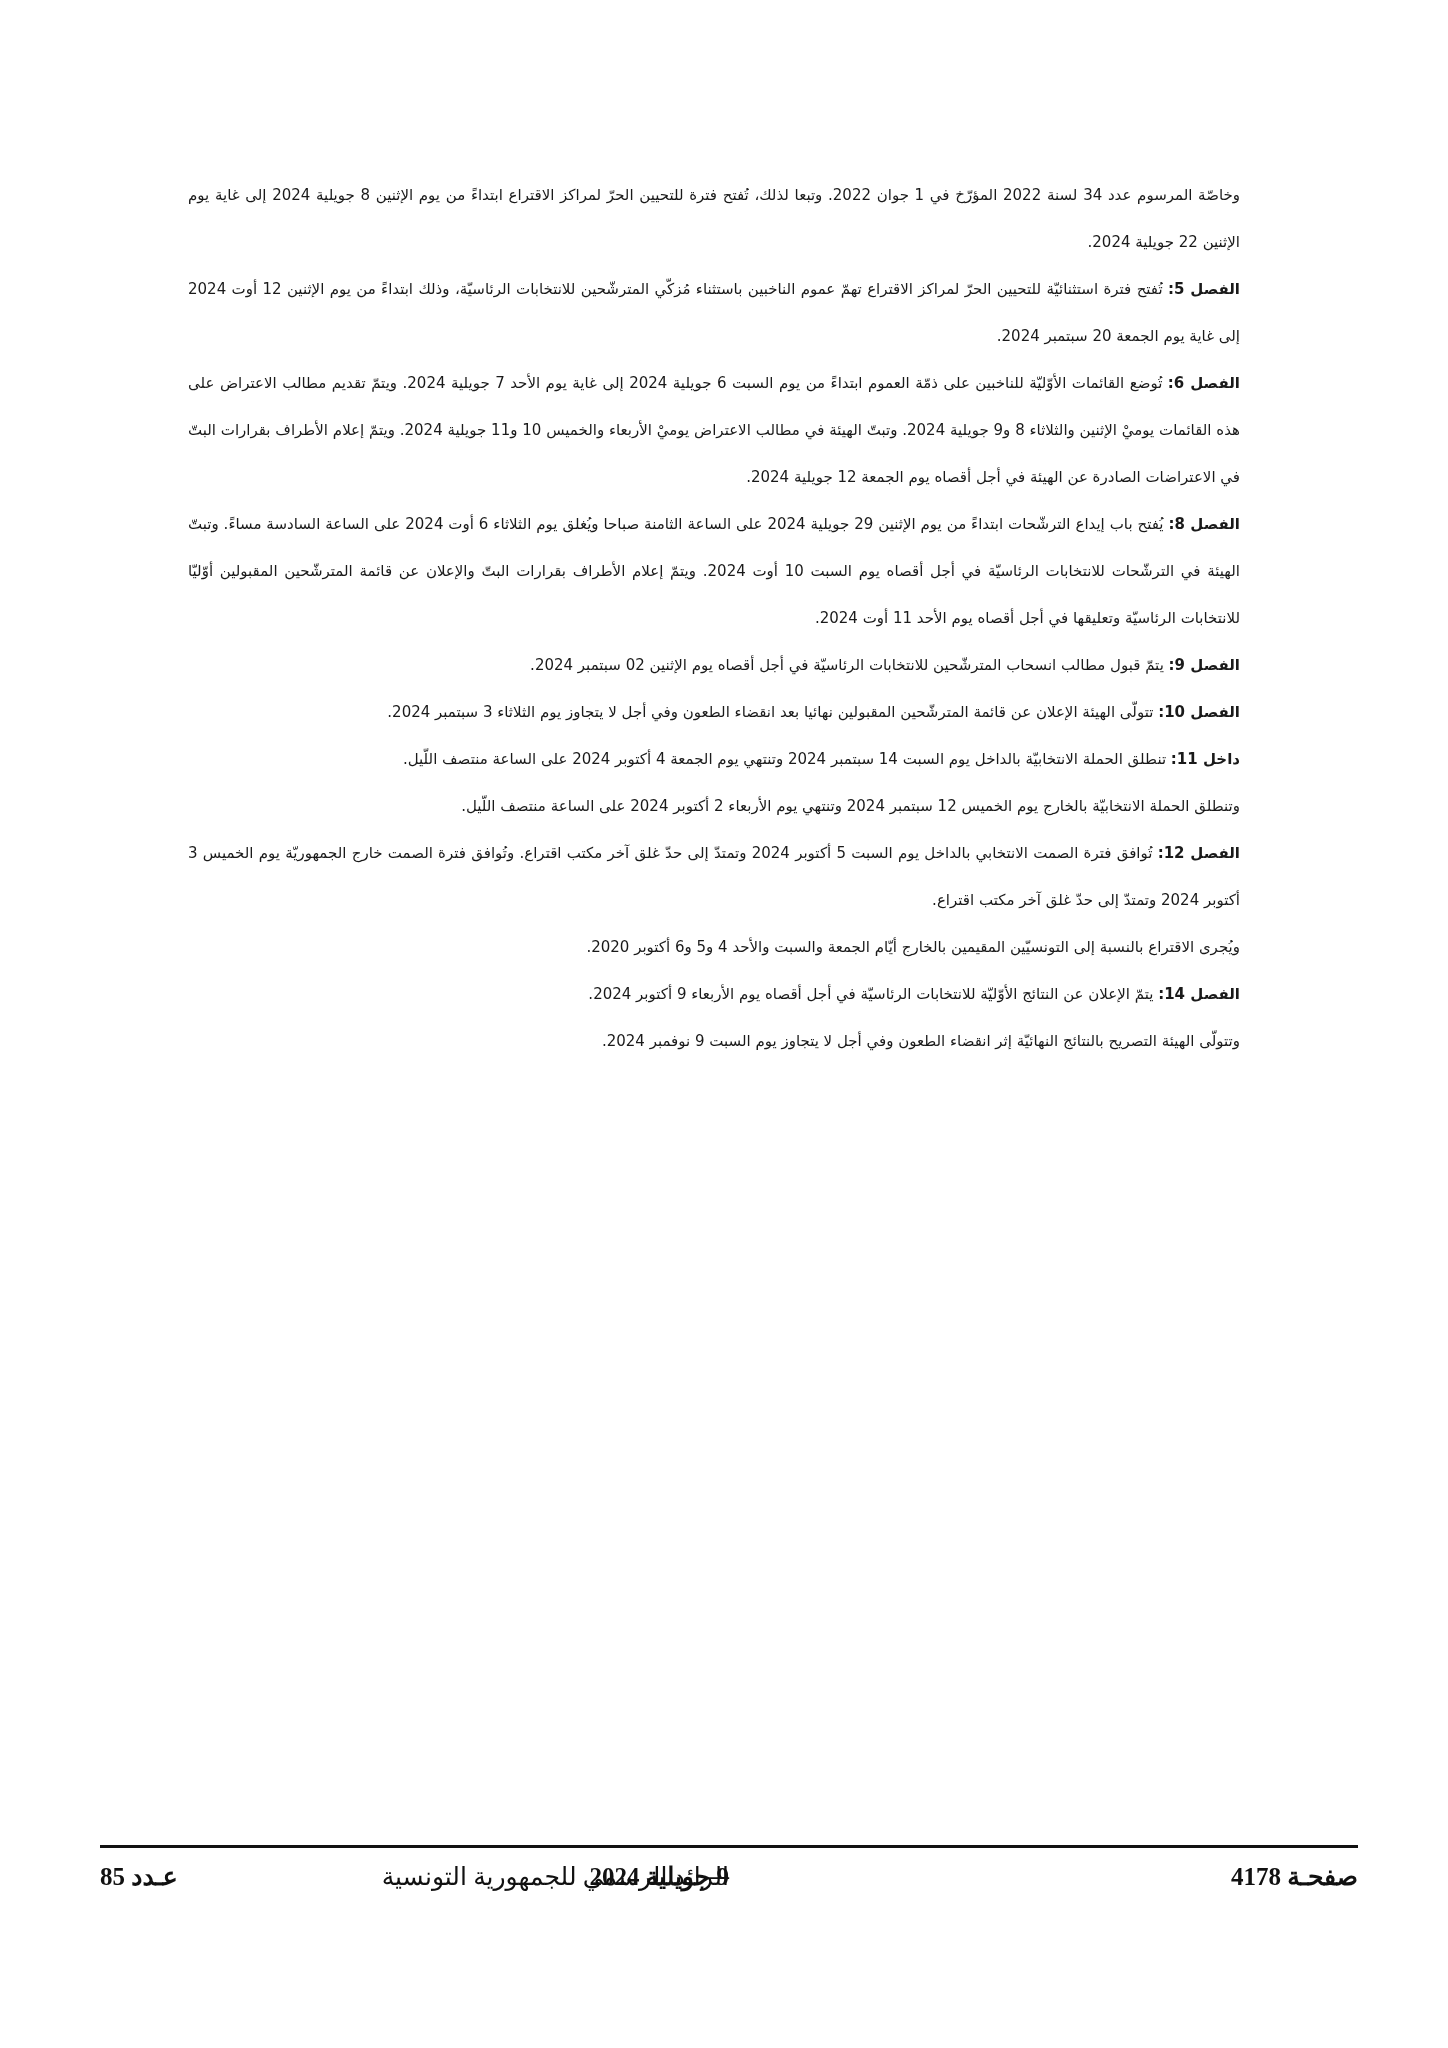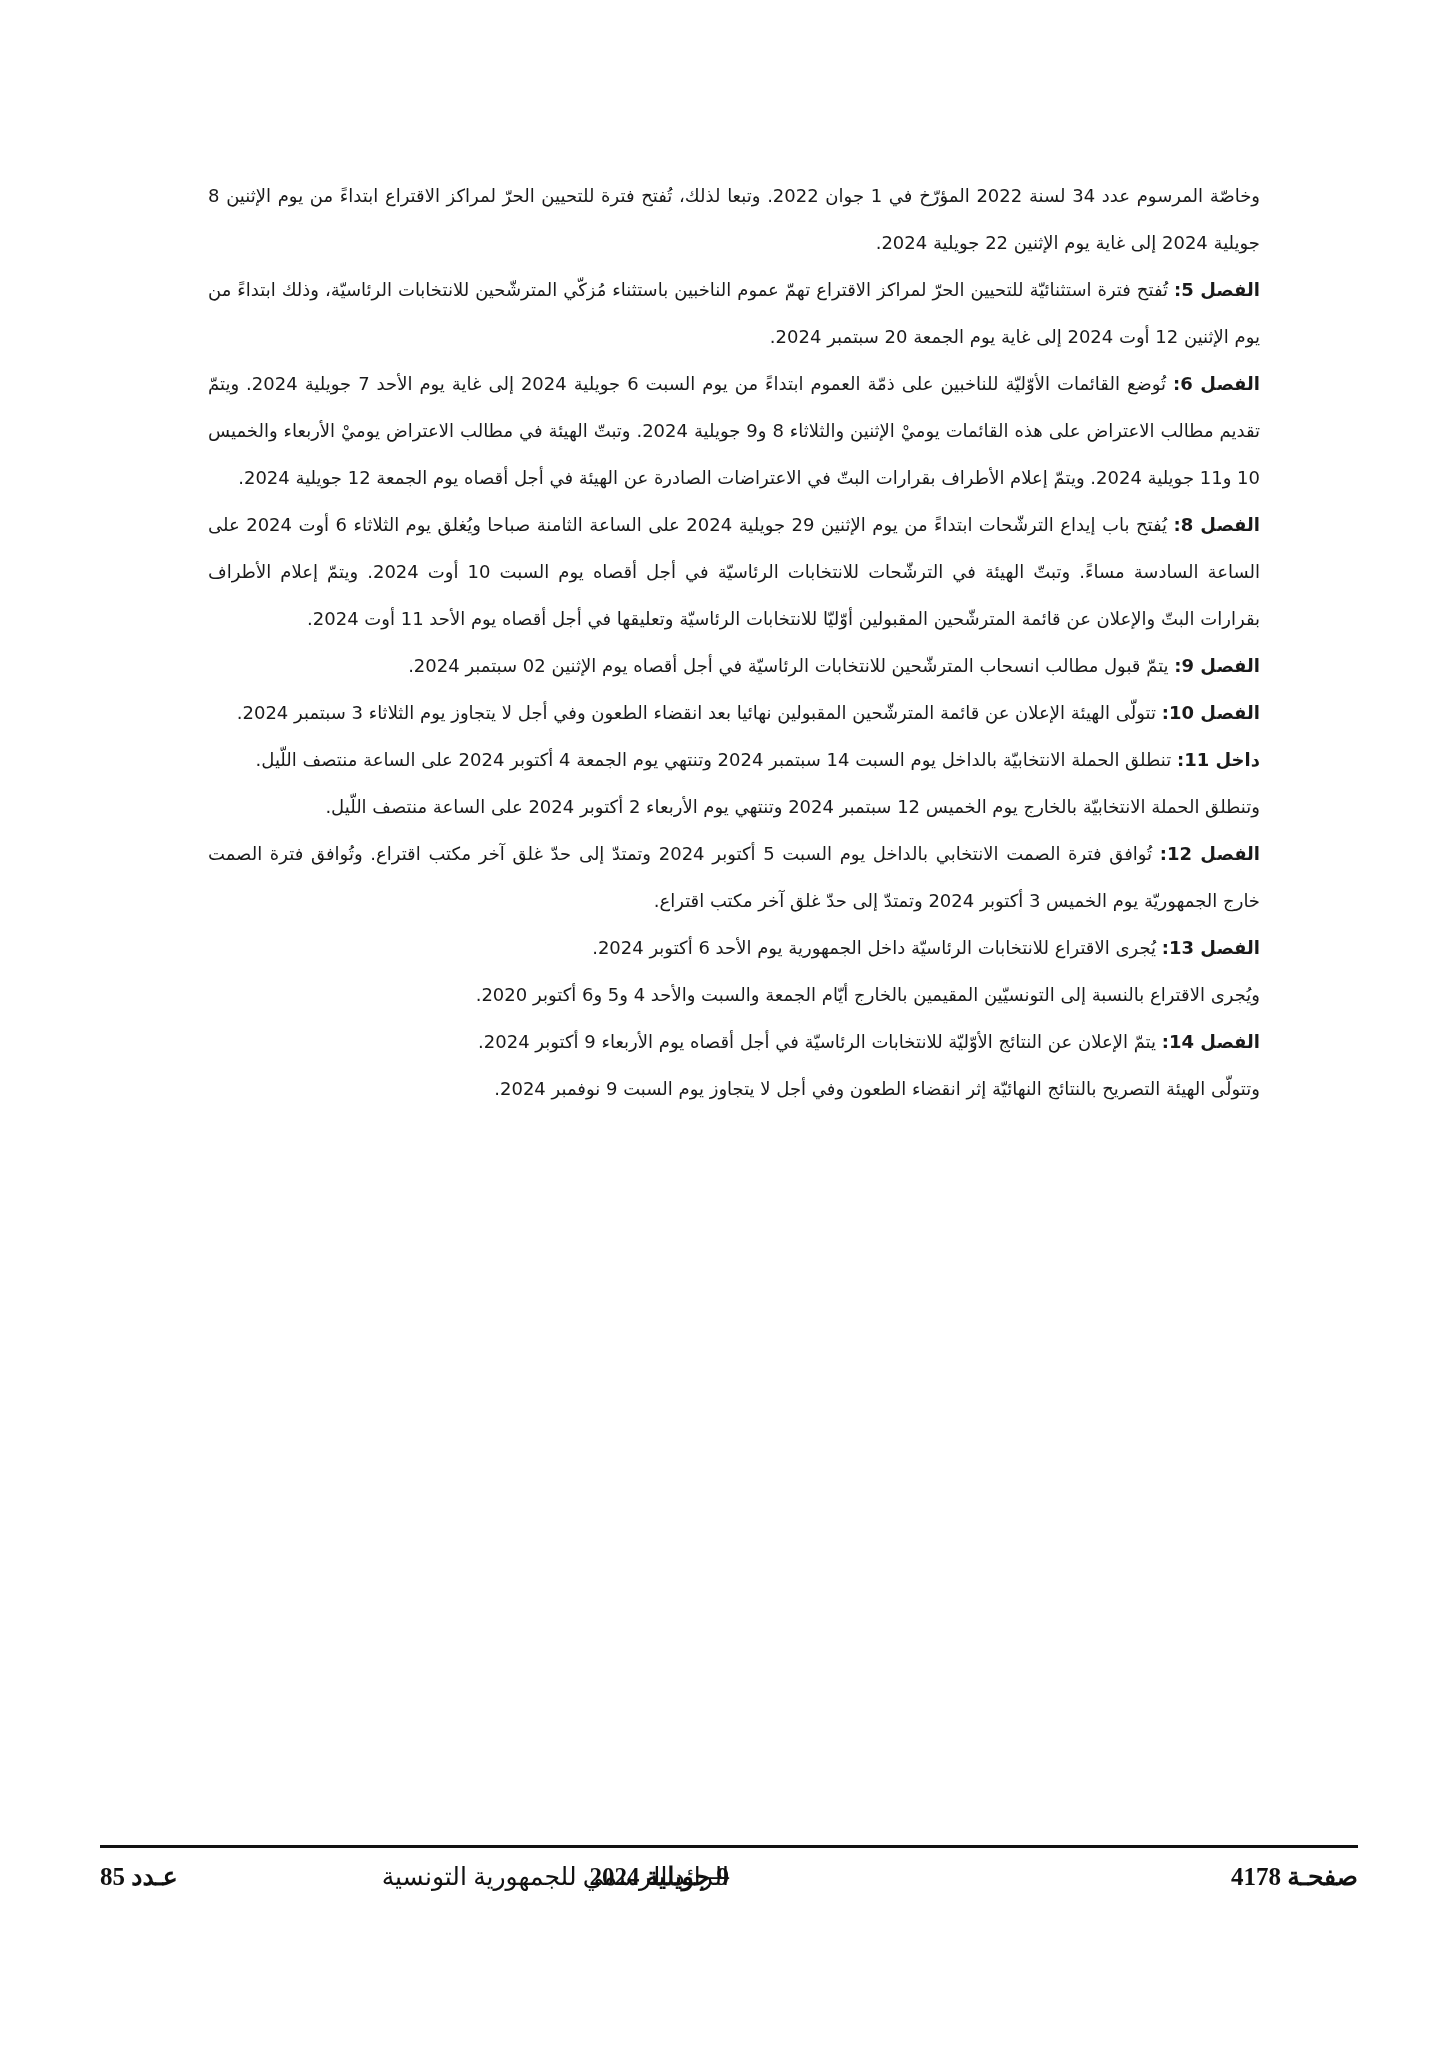--- a/index.html
+++ b/index.html
@@ -1,21 +1,21 @@
 <!DOCTYPE html>
 <html><head>
 <meta charset="utf-8">
 <style>
   html, body { margin:0; padding:0; background:#ffffff; }
   body { width:1448px; height:2048px; position:relative; overflow:hidden; }
   .page { position:absolute; left:0; top:0; width:1448px; height:2048px; background:#fff; }
   .body-text {
-    position:absolute; left:208px; top:172px; width:1052px;
+    position:absolute; left:188px; top:172px; width:1052px;
     direction:rtl; text-align:justify; text-align-last:right;
-    font-family:"DejaVu Sans", sans-serif; font-size:18px; line-height:47px;
+    font-family:"DejaVu Sans", sans-serif; font-size:15px; line-height:47px;
     color:#1a1a1a;
   }
   .para { margin:0; padding:0; }
   .article-label { font-weight:bold; }
   .footer-rule {
     position:absolute; left:100px; top:1845px; width:1258px; height:0;
     border-top:3px solid #111;
   }
   .footer {
     position:absolute; left:100px; top:1862px; width:1258px; height:40px;
@@ -34,21 +34,20 @@
   <div class="body-text" id="body-text">
     <p class="para"><span class="article-label"></span><span>وخاصّة المرسوم عدد 34 لسنة 2022 المؤرّخ في 1 جوان 2022. وتبعا لذلك، تُفتح فترة للتحيين الحرّ لمراكز الاقتراع ابتداءً من يوم الإثنين 8 جويلية 2024 إلى غاية يوم الإثنين 22 جويلية 2024.</span></p>
     <p class="para"><span class="article-label">الفصل 5:</span><span> تُفتح فترة استثنائيّة للتحيين الحرّ لمراكز الاقتراع تهمّ عموم الناخبين باستثناء مُزكّي المترشّحين للانتخابات الرئاسيّة، وذلك ابتداءً من يوم الإثنين 12 أوت 2024 إلى غاية يوم الجمعة 20 سبتمبر 2024.</span></p>
     <p class="para"><span class="article-label">الفصل 6:</span><span> تُوضع القائمات الأوّليّة للناخبين على ذمّة العموم ابتداءً من يوم السبت 6 جويلية 2024 إلى غاية يوم الأحد 7 جويلية 2024. ويتمّ تقديم مطالب الاعتراض على هذه القائمات يوميْ الإثنين والثلاثاء 8 و9 جويلية 2024. وتبتّ الهيئة في مطالب الاعتراض يوميْ الأربعاء والخميس 10 و11 جويلية 2024. ويتمّ إعلام الأطراف بقرارات البتّ في الاعتراضات الصادرة عن الهيئة في أجل أقصاه يوم الجمعة 12 جويلية 2024.</span></p>
     <p class="para"><span class="article-label">الفصل 8:</span><span> يُفتح باب إيداع الترشّحات ابتداءً من يوم الإثنين 29 جويلية 2024 على الساعة الثامنة صباحا ويُغلق يوم الثلاثاء 6 أوت 2024 على الساعة السادسة مساءً. وتبتّ الهيئة في الترشّحات للانتخابات الرئاسيّة في أجل أقصاه يوم السبت 10 أوت 2024. ويتمّ إعلام الأطراف بقرارات البتّ والإعلان عن قائمة المترشّحين المقبولين أوّليّا للانتخابات الرئاسيّة وتعليقها في أجل أقصاه يوم الأحد 11 أوت 2024.</span></p>
     <p class="para"><span class="article-label">الفصل 9:</span><span> يتمّ قبول مطالب انسحاب المترشّحين للانتخابات الرئاسيّة في أجل أقصاه يوم الإثنين 02 سبتمبر 2024.</span></p>
     <p class="para"><span class="article-label">الفصل 10:</span><span> تتولّى الهيئة الإعلان عن قائمة المترشّحين المقبولين نهائيا بعد انقضاء الطعون وفي أجل لا يتجاوز يوم الثلاثاء 3 سبتمبر 2024.</span></p>
     <p class="para"><span class="article-label">داخل 11:</span><span> تنطلق الحملة الانتخابيّة بالداخل يوم السبت 14 سبتمبر 2024 وتنتهي يوم الجمعة 4 أكتوبر 2024 على الساعة منتصف اللّيل.</span></p>
     <p class="para"><span class="article-label"></span><span>وتنطلق الحملة الانتخابيّة بالخارج يوم الخميس 12 سبتمبر 2024 وتنتهي يوم الأربعاء 2 أكتوبر 2024 على الساعة منتصف اللّيل.</span></p>
     <p class="para"><span class="article-label">الفصل 12:</span><span> تُوافق فترة الصمت الانتخابي بالداخل يوم السبت 5 أكتوبر 2024 وتمتدّ إلى حدّ غلق آخر مكتب اقتراع. وتُوافق فترة الصمت خارج الجمهوريّة يوم الخميس 3 أكتوبر 2024 وتمتدّ إلى حدّ غلق آخر مكتب اقتراع.</span></p>
-    <p class="para"><span class="article-label">الفصل 13:</span><span> يُجرى الاقتراع للانتخابات الرئاسيّة داخل الجمهورية يوم الأحد 6 أكتوبر 2024.</span></p>
     <p class="para"><span class="article-label"></span><span>ويُجرى الاقتراع بالنسبة إلى التونسيّين المقيمين بالخارج أيّام الجمعة والسبت والأحد 4 و5 و6 أكتوبر 2020.</span></p>
     <p class="para"><span class="article-label">الفصل 14:</span><span> يتمّ الإعلان عن النتائج الأوّليّة للانتخابات الرئاسيّة في أجل أقصاه يوم الأربعاء 9 أكتوبر 2024.</span></p>
     <p class="para"><span class="article-label"></span><span>وتتولّى الهيئة التصريح بالنتائج النهائيّة إثر انقضاء الطعون وفي أجل لا يتجاوز يوم السبت 9 نوفمبر 2024.</span></p>
   </div>
 
   <div class="footer-rule"></div>
 
   <div class="footer">
     <span class="f-page">صفحـة 4178</span>
     <span class="f-title">

